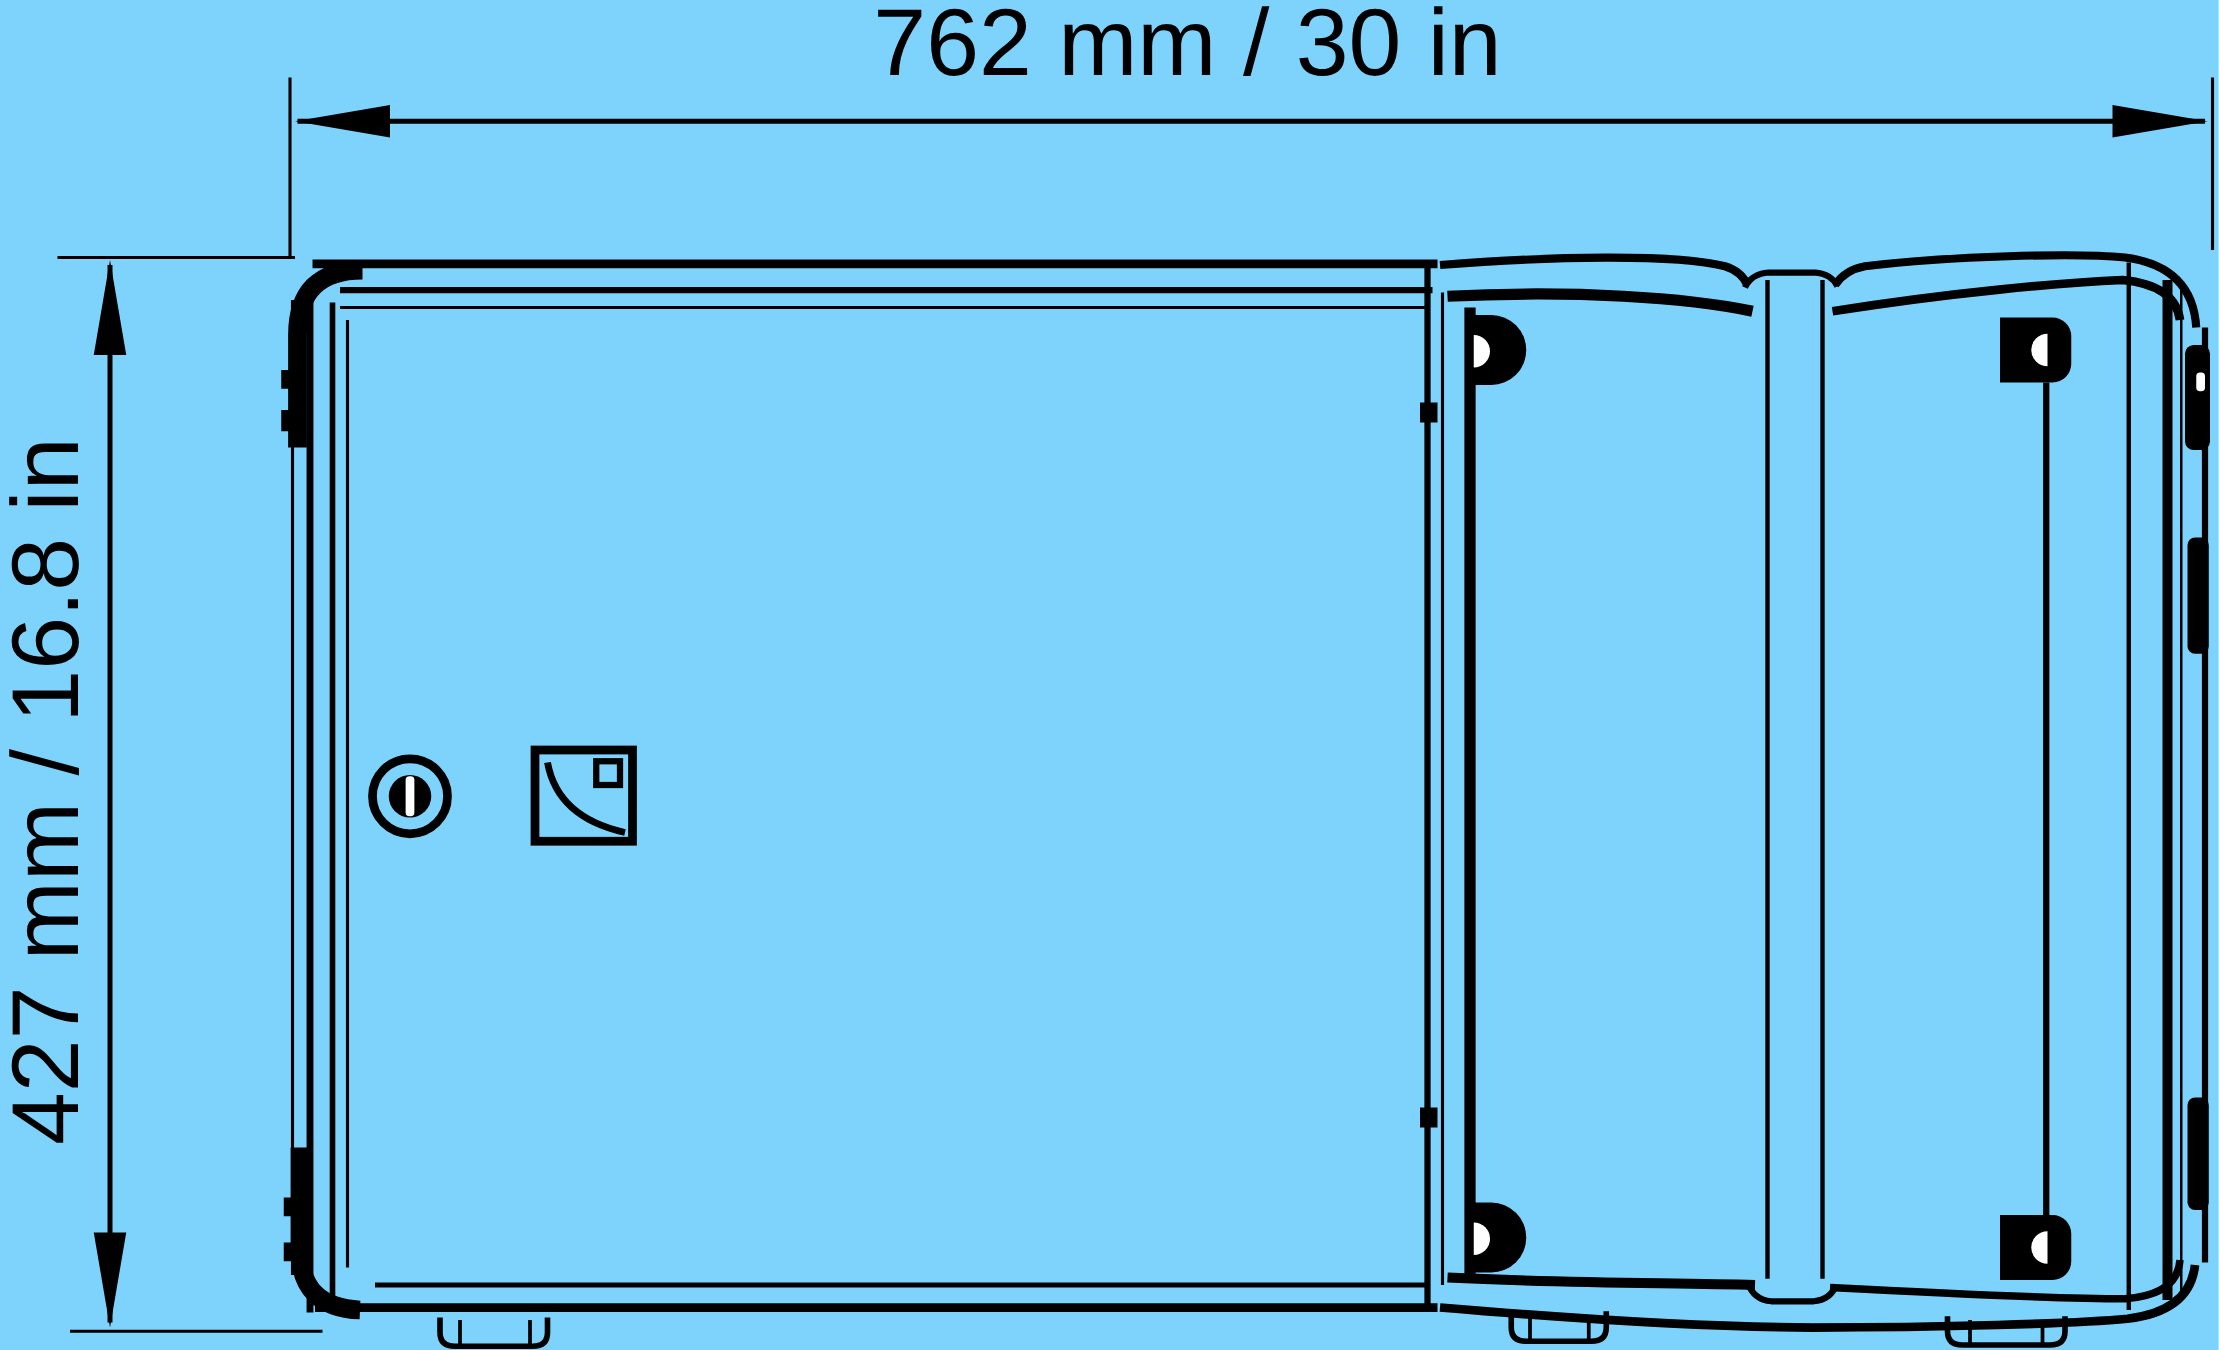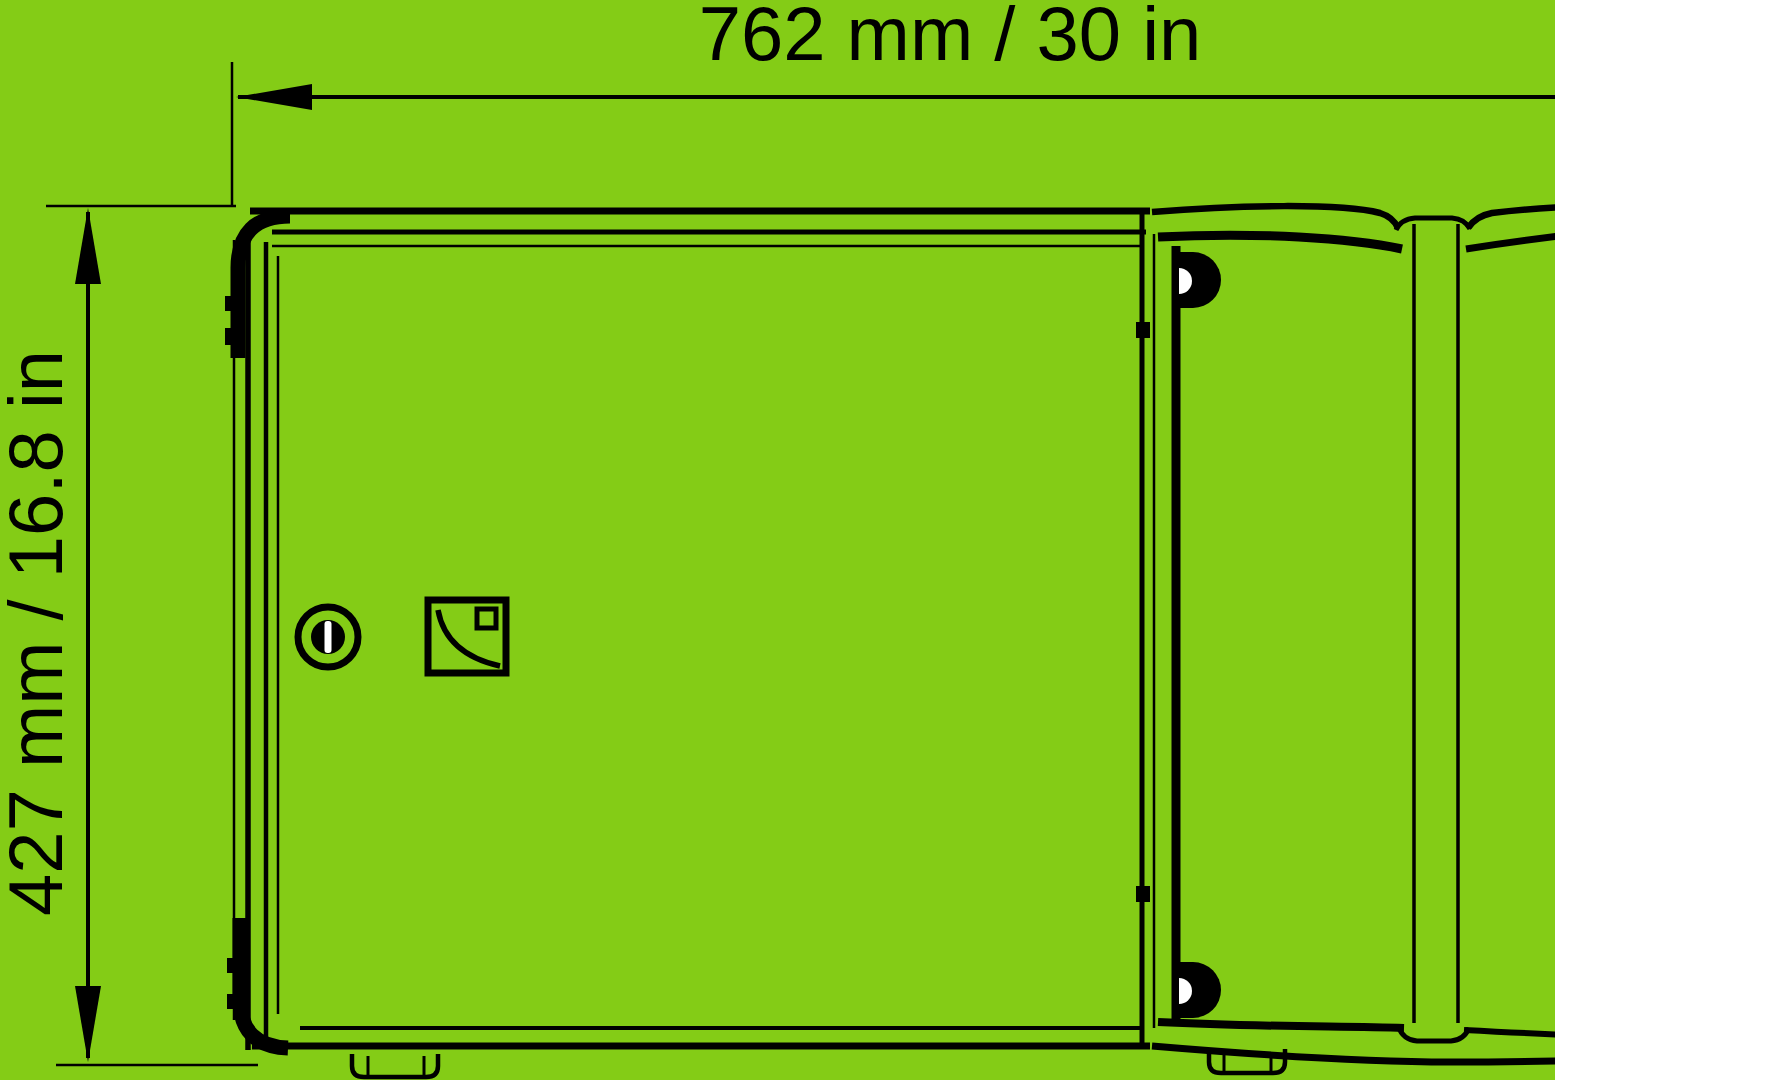--- a/index.html
+++ b/index.html
@@ -2,23 +2,23 @@
 <html><head>
 <meta charset="utf-8">
 <style>
   html, body {
     margin: 0;
     padding: 0;
     background: #ffffff;
   }
   .stage {
     position: relative;
-    width: 1555px;
+    width: 1775px;
     height: 1080px;
-    background: #84cc16;
+    background: #7dd3fc;
     overflow: hidden;
   }
   svg { display: block; }
   .stroke {
     stroke: #000000;
     fill: none;
   }
   .fill {
     fill: #000000;
     stroke: none;

